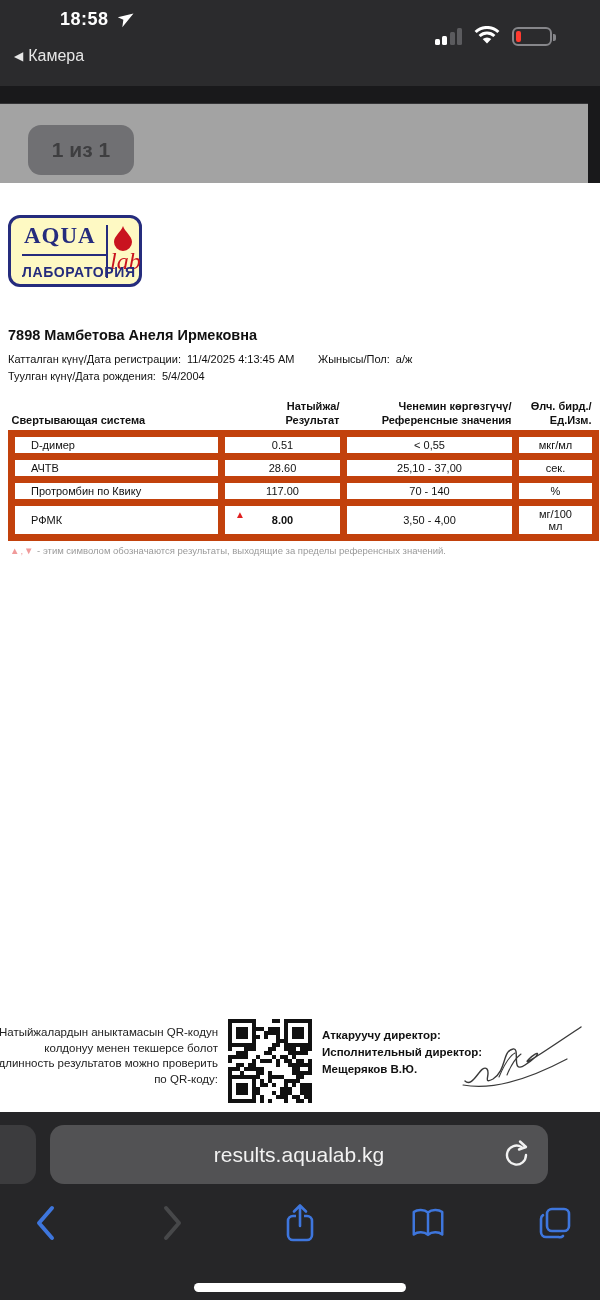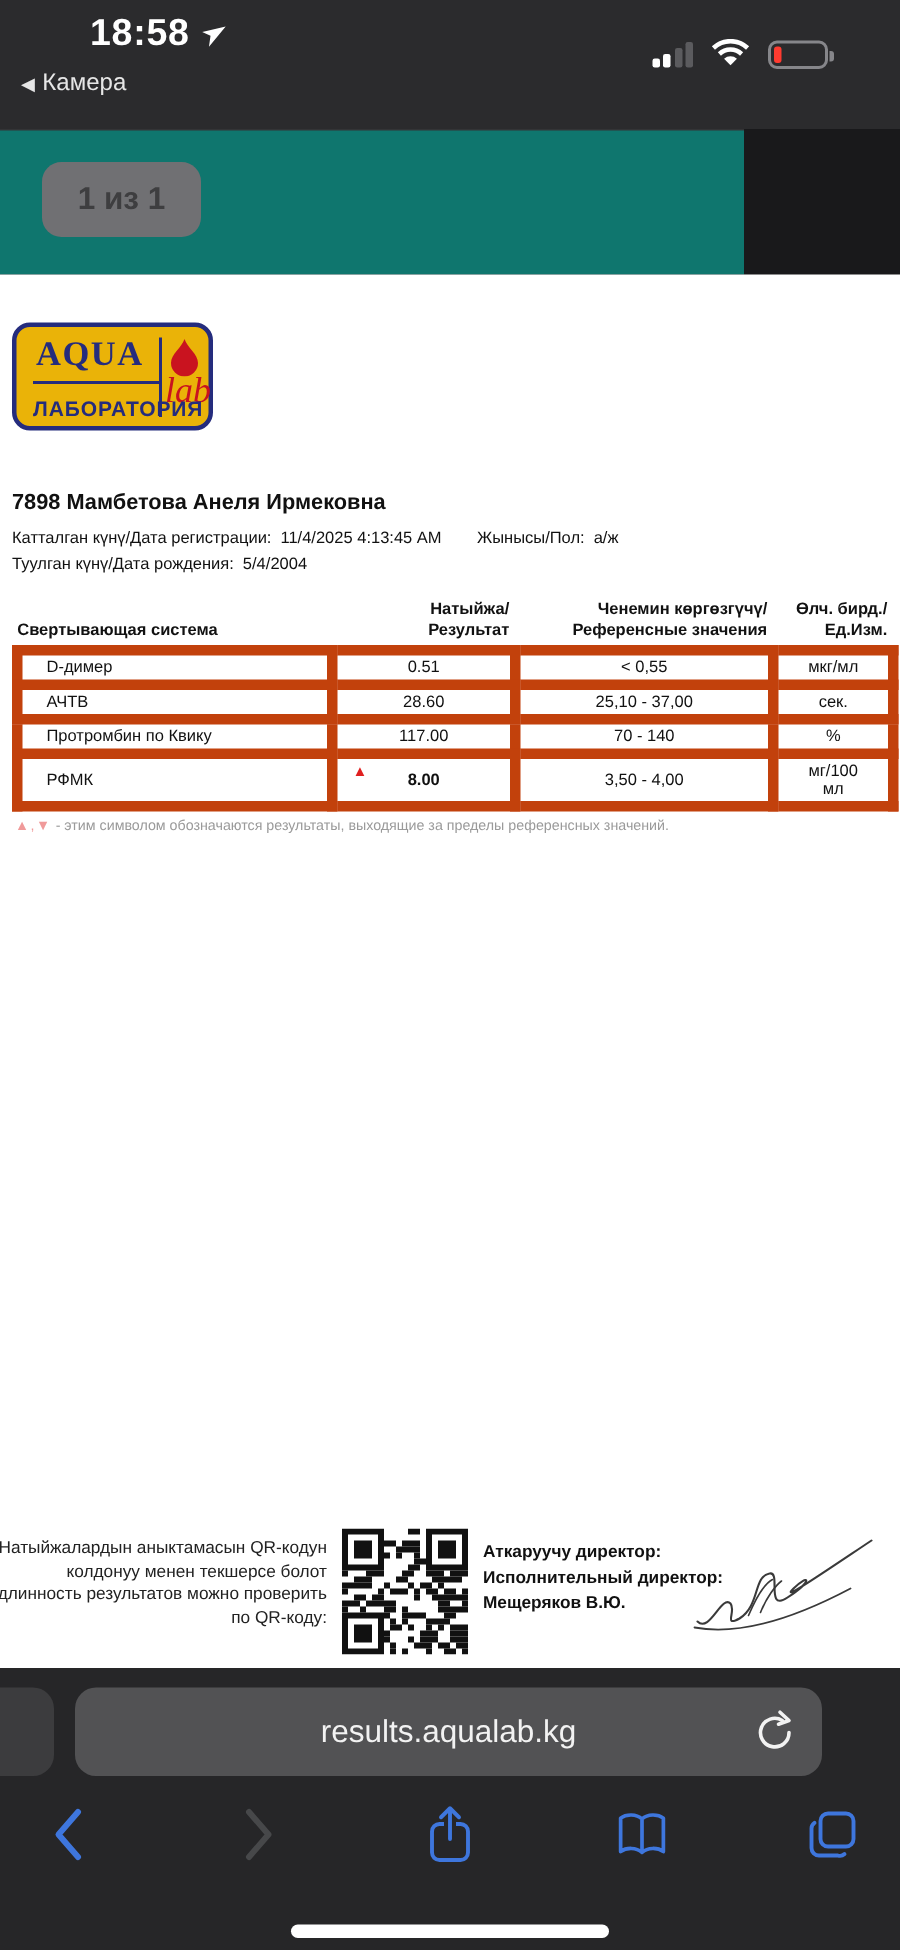--- a/index.html
+++ b/index.html
@@ -3,41 +3,41 @@
 <meta charset="utf-8">
 <style>
   * { margin: 0; padding: 0; box-sizing: border-box; }
   html,body { width: 600px; background: #000; }
   body { font-family: "Liberation Sans", "DejaVu Sans", sans-serif; }
   .phone { position: relative; width: 600px; height: 1300px; overflow: hidden; background: #19191b; }
 
   
   .status-area { position: absolute; top: 0; left: 0; width: 600px; height: 86px; background: #2b2b2d; }
   .status-left { position: absolute; top: 8px; left: 60px; display: flex; align-items: center; gap: 6px; }
-  .time { color: #fff; font-size: 25px; font-weight: bold; letter-spacing: 0.5px; }
+  .time { color: #fff; font-size: 18px; font-weight: bold; letter-spacing: 0.5px; }
   .loc-arrow { width: 20px; height: 20px; margin-top: 2px; }
   .status-right { position: absolute; top: 26px; right: 48px; display: flex; align-items: center; gap: 12px; }
   .sig { display: flex; align-items: flex-end; gap: 2.5px; height: 18px; }
   .sig i { display: block; width: 5px; border-radius: 1.5px; background: #fff; }
   .sig i.dim { background: #5b5b5e; }
   .battery { position: relative; width: 40px; height: 19px; border: 2px solid #86868a; border-radius: 6px; }
   .battery .lvl { position: absolute; left: 2px; top: 2px; bottom: 2px; width: 5px; background: #ff3b30; border-radius: 2px; }
   .battery .cap { position: absolute; right: -6px; top: 5px; width: 3px; height: 7px; background: #86868a; border-radius: 0 2px 2px 0; }
   .back-app { position: absolute; top: 47px; left: 14px; display: flex; align-items: center; gap: 5px; color: #e6e6e6; font-size: 16px; cursor: pointer; }
   .back-tri { font-size: 12px; line-height: 1; }
 
   
-  .pdf-topbar { position: absolute; top: 86px; left: 0; width: 496px; height: 97px; background: #0f766e; border-top: 1px solid #343436; }
+  .pdf-topbar { position: absolute; top: 103px; left: 0; width: 588px; height: 97px; background: #a3a3a3; border-top: 1px solid #343436; }
   .page-badge { position: absolute; top: 21px; left: 28px; width: 106px; height: 50px; background: #707073; border-radius: 13px; color: #3e3e40; font-size: 21px; font-weight: 600; display: flex; align-items: center; justify-content: center; }
 
   
   .document { position: absolute; top: 183px; left: 0; width: 600px; height: 929px; background: #fff; color: #111; }
   .doc-header { position: relative; height: 112px; }
 
-  .logo { position: absolute; top: 32px; left: 8px; width: 134px; height: 72px; border: 3px solid #252c7d; border-radius: 12px; background: #eab308; }
+  .logo { position: absolute; top: 32px; left: 8px; width: 134px; height: 72px; border: 3px solid #252c7d; border-radius: 12px; background: #fef9c3; }
   .logo .aqua { position: absolute; top: 5px; left: 13px; font-family: "Liberation Serif", serif; font-weight: bold; font-size: 23px; color: #252c7d; letter-spacing: 1px; }
   .logo .hline { position: absolute; top: 36px; left: 11px; width: 84px; height: 2px; background: #252c7d; }
   .logo .vline { position: absolute; top: 7px; left: 95px; width: 2px; height: 53px; background: #252c7d; }
   .logo .lab-word { position: absolute; top: 30px; left: 99px; font-family: "Liberation Serif", serif; font-style: italic; font-size: 24px; color: #c9131f; }
   .logo .laboratory { position: absolute; top: 46px; left: 11px; font-size: 14px; font-weight: bold; color: #252c7d; letter-spacing: 0.6px; }
   .logo .drop { position: absolute; top: 7px; left: 101px; }
 
   .contact { position: absolute; top: 26px; left: 412px; width: 180px; font-size: 10px; line-height: 12.5px; color: #222; }
   .contact .row { display: flex; justify-content: space-between; }
   .contact .r { text-align: right; }

